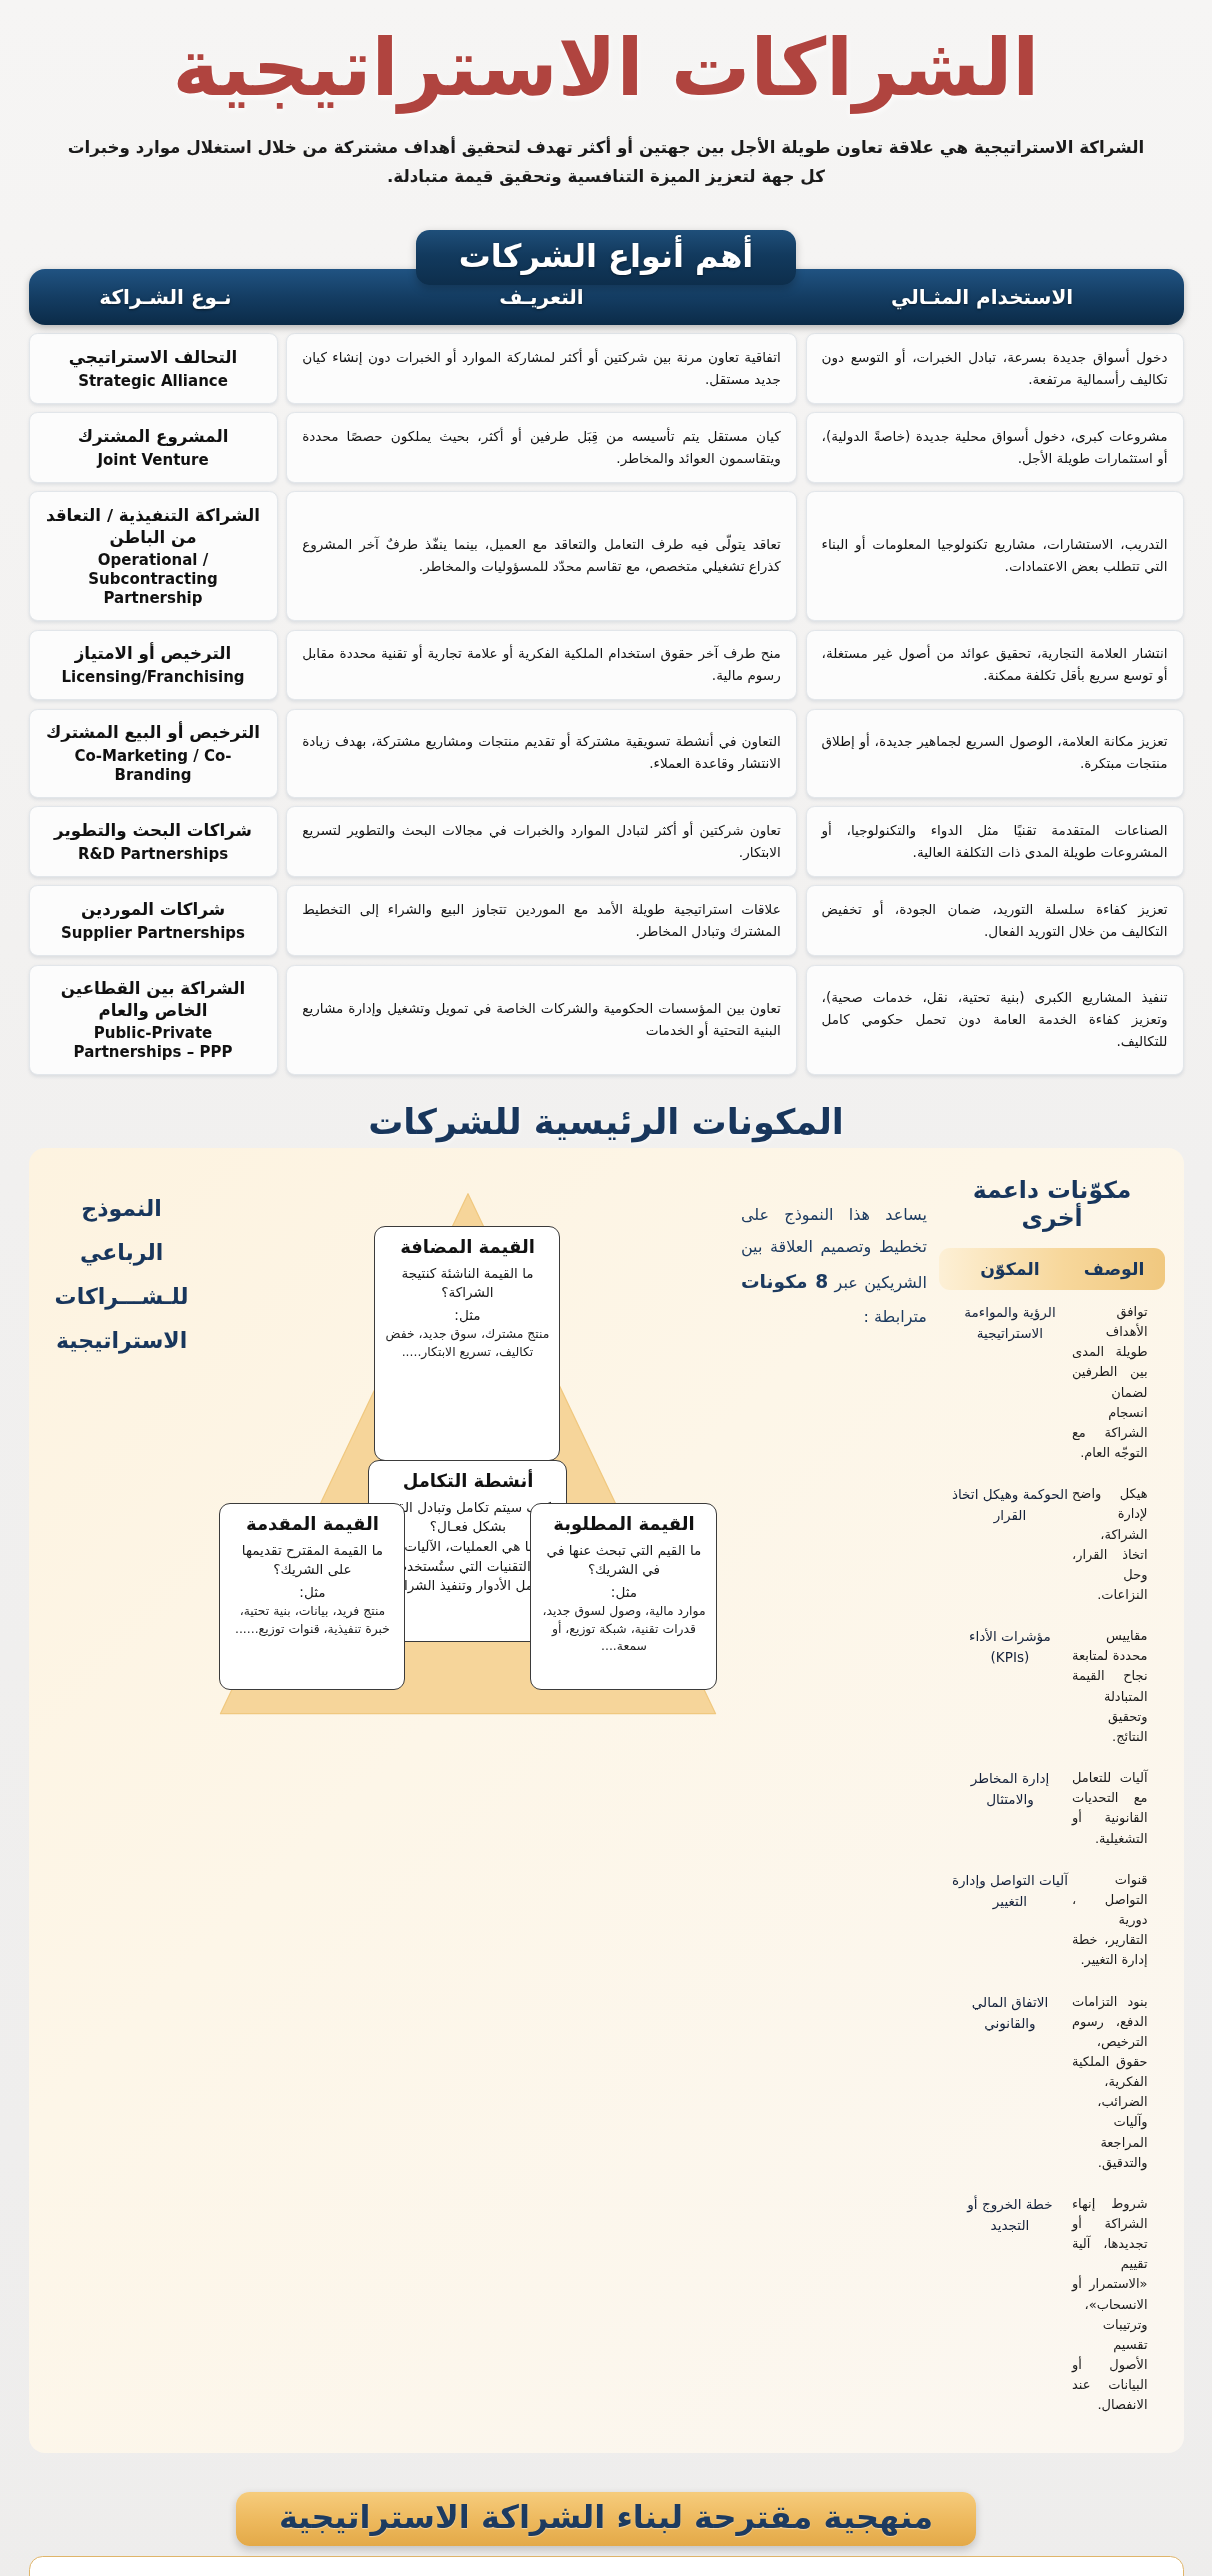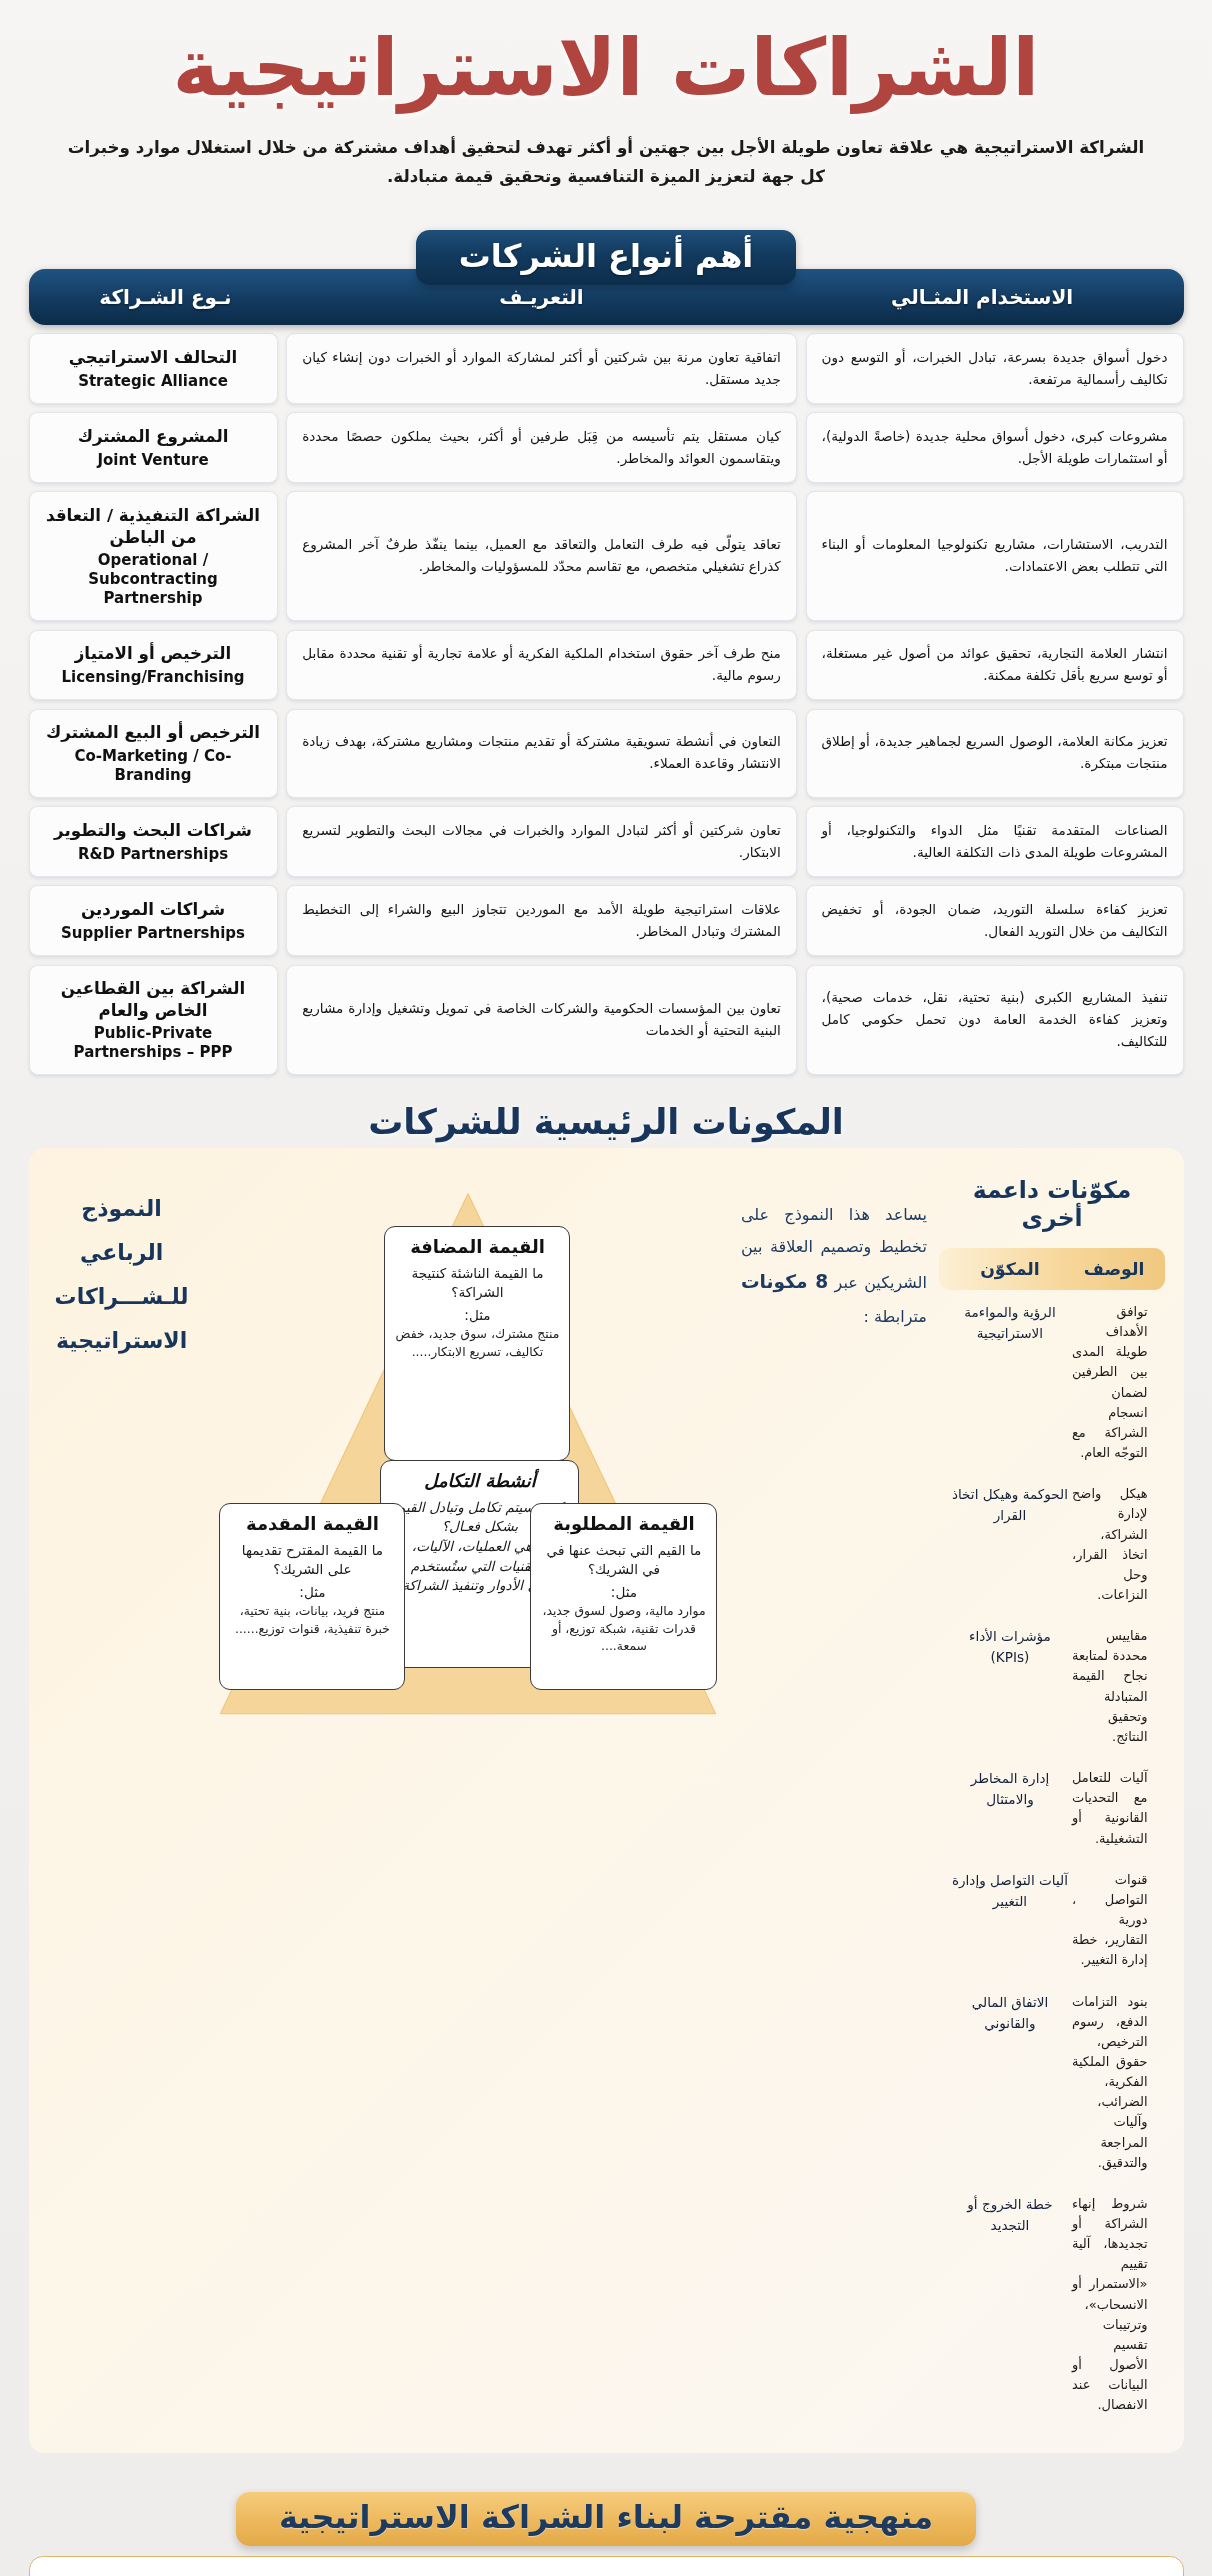--- a/index.html
+++ b/index.html
@@ -209,22 +209,22 @@
     margin-bottom: 5px;
   }
   .pbox .pq {
     font-size: 13.6px;
     color: #181818;
     line-height: 1.45;
   }
   .pbox .pex-label { font-size: 13.6px; color:#181818; margin-top: 3.7px; }
   .pbox .pex { font-size: 12.4px; color: #222; line-height: 1.4; margin-top: 2.5px; }
 
-  #pbox-top    { top: 57px;  left: 176px; width: 186px; height: 235px; }
-  #pbox-center { top: 291px; left: 172px; width: 199px; height: 208px; font-style: italic; }
+  #pbox-top    { top: 57px;  left: 166px; width: 186px; height: 235px; }
+  #pbox-center { top: 291px; left: 160px; width: 199px; height: 182px; }
   #pbox-left   { top: 334px; left: 11px;  width: 186px; height: 187px; }
   #pbox-right  { top: 334px; left: 322px; width: 187px; height: 187px; }
 
   
   .model-blurb {
     flex: 0 0 186px;
     padding-top: 30px;
     font-size: 16px;
     color: #1d3b60;
     line-height: 2.0;

